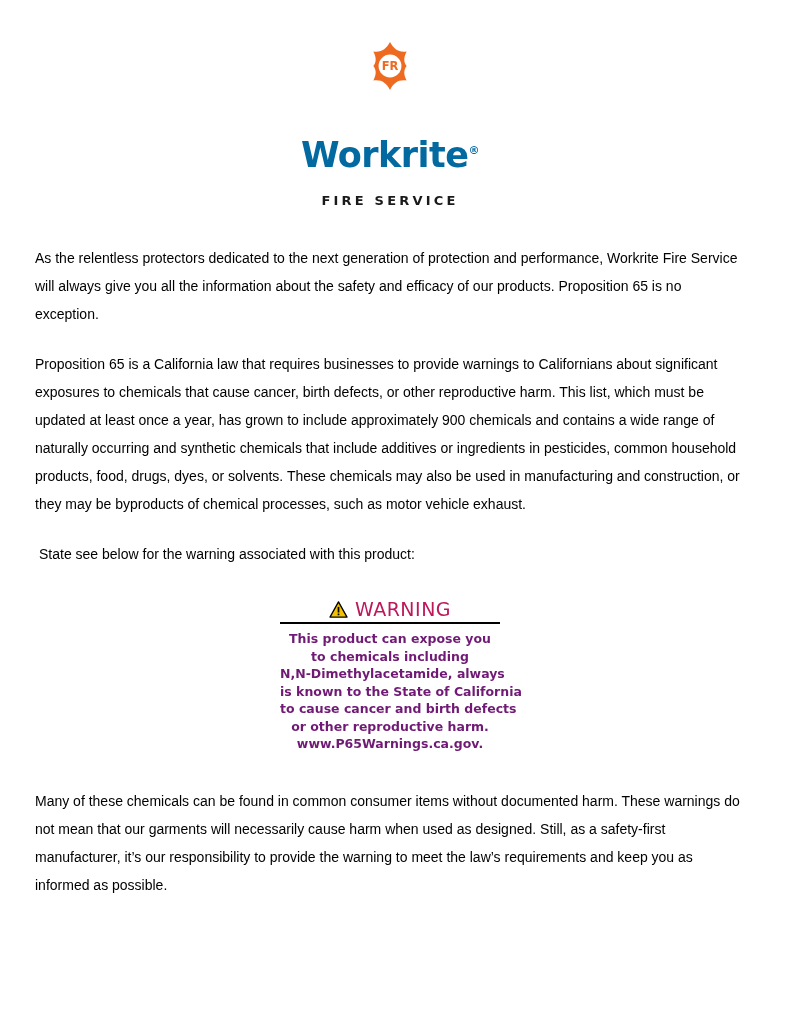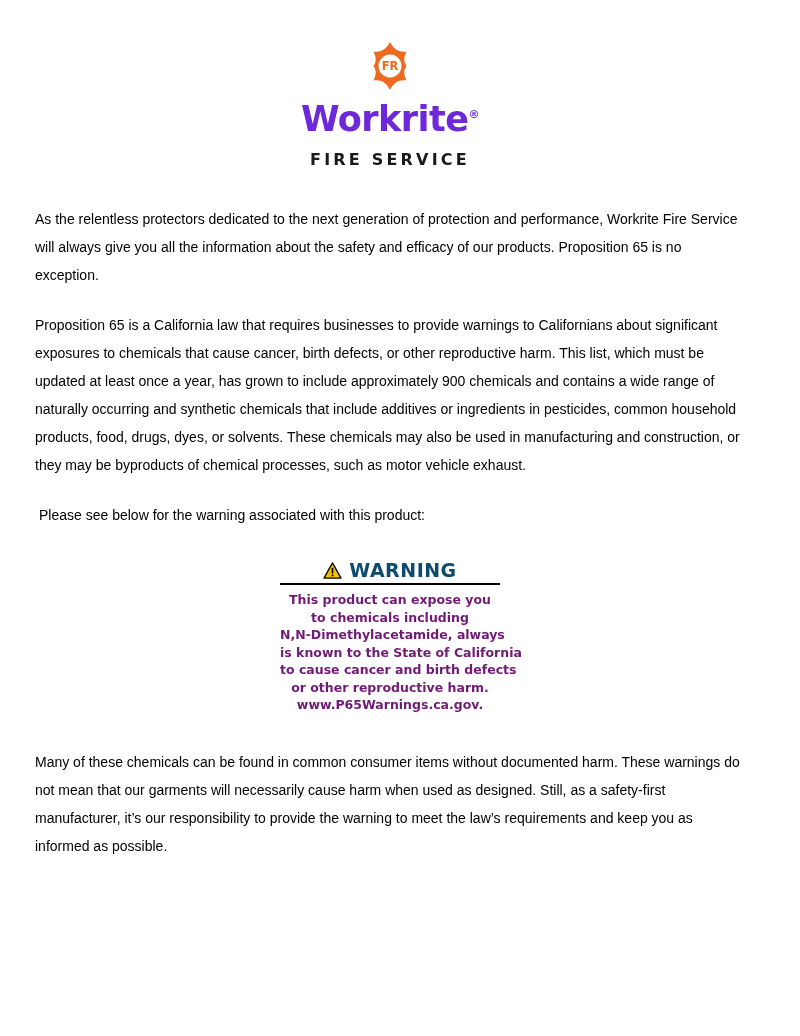--- a/index.html
+++ b/index.html
@@ -39,36 +39,37 @@
     width: 52px;
     height: 52px;
     display: block;
   }
   .logo-wordmark {
     font-family: "DejaVu Sans", sans-serif;
     font-weight: 700;
     font-size: 35px;
     letter-spacing: -0.5px;
     line-height: 1;
-    color: #6d28d9;
+    color: #0369a1;
     position: relative;
     display: inline-block;
+    margin-top: 36px;
   }
   .logo-reg {
     font-size: 11px;
     vertical-align: super;
     font-weight: 700;
   }
   .logo-sub {
     font-family: "DejaVu Sans", sans-serif;
     font-weight: 700;
-    font-size: 16px;
+    font-size: 13px;
     letter-spacing: 3.2px;
     color: #1a1a1a;
-    margin-top: 13px;
+    margin-top: 20px;
     text-align: center;
   }
 
   
   .content {
     padding: 0 35px;
     margin-top: 36px;
   }
   p.body-text {
     font-family: "Liberation Sans", sans-serif;
@@ -96,23 +97,23 @@
   .warning-head {
     display: flex;
     align-items: center;
     justify-content: center;
     gap: 7px;
     border-bottom: 2px solid #000;
     padding-bottom: 2px;
   }
   .warning-head .wtext {
     font-size: 19px;
-    font-weight: 700;
+    font-weight: 400;
     letter-spacing: 0.5px;
-    color: #0c4a6e;
+    color: #be185d;
   }
   .tri-icon {
     display: block;
   }
   .warning-body {
     font-size: 12.5px;
     font-weight: 700;
     line-height: 17.5px;
     color: #701a75;
     padding-top: 6px;
@@ -134,21 +135,21 @@
         <text x="50" y="58" text-anchor="middle" font-family="DejaVu Sans, sans-serif" font-size="22" font-weight="bold" fill="#EF6A21">FR</text>
       </svg>
     </div>
     <div class="logo-wordmark"><span>Workrite</span><span class="logo-reg">®</span></div>
     <div class="logo-sub">FIRE SERVICE</div>
   </div>
 
   <div class="content">
     <p class="body-text">As the relentless protectors dedicated to the next generation of protection and performance, Workrite Fire Service will always give you all the information about the safety and efficacy of our products. Proposition 65 is no exception.</p>
     <p class="body-text">Proposition 65 is a California law that requires businesses to provide warnings to Californians about significant exposures to chemicals that cause cancer, birth defects, or other reproductive harm. This list, which must be updated at least once a year, has grown to include approximately 900 chemicals and contains a wide range of naturally occurring and synthetic chemicals that include additives or ingredients in pesticides, common household products, food, drugs, dyes, or solvents. These chemicals may also be used in manufacturing and construction, or they may be byproducts of chemical processes, such as motor vehicle exhaust.</p>
-    <p class="body-text indent-lead"> Please see below for the warning associated with this product:</p>
+    <p class="body-text indent-lead"> State see below for the warning associated with this product:</p>
 
     <div class="warning-wrap">
       <div class="warning-label">
         <div class="warning-head">
           <svg class="tri-icon" width="19" height="17" viewBox="0 0 20 18" xmlns="http://www.w3.org/2000/svg" aria-hidden="true">
             <path d="M10 1 L19 17 L1 17 Z" fill="#F2C200" stroke="#000000" stroke-width="1.4" stroke-linejoin="round"></path>
             <rect x="9.1" y="6.2" width="1.8" height="6" fill="#000000"></rect>
             <rect x="9.1" y="13.3" width="1.8" height="1.8" fill="#000000"></rect>
           </svg>
           <span class="wtext">WARNING</span>

